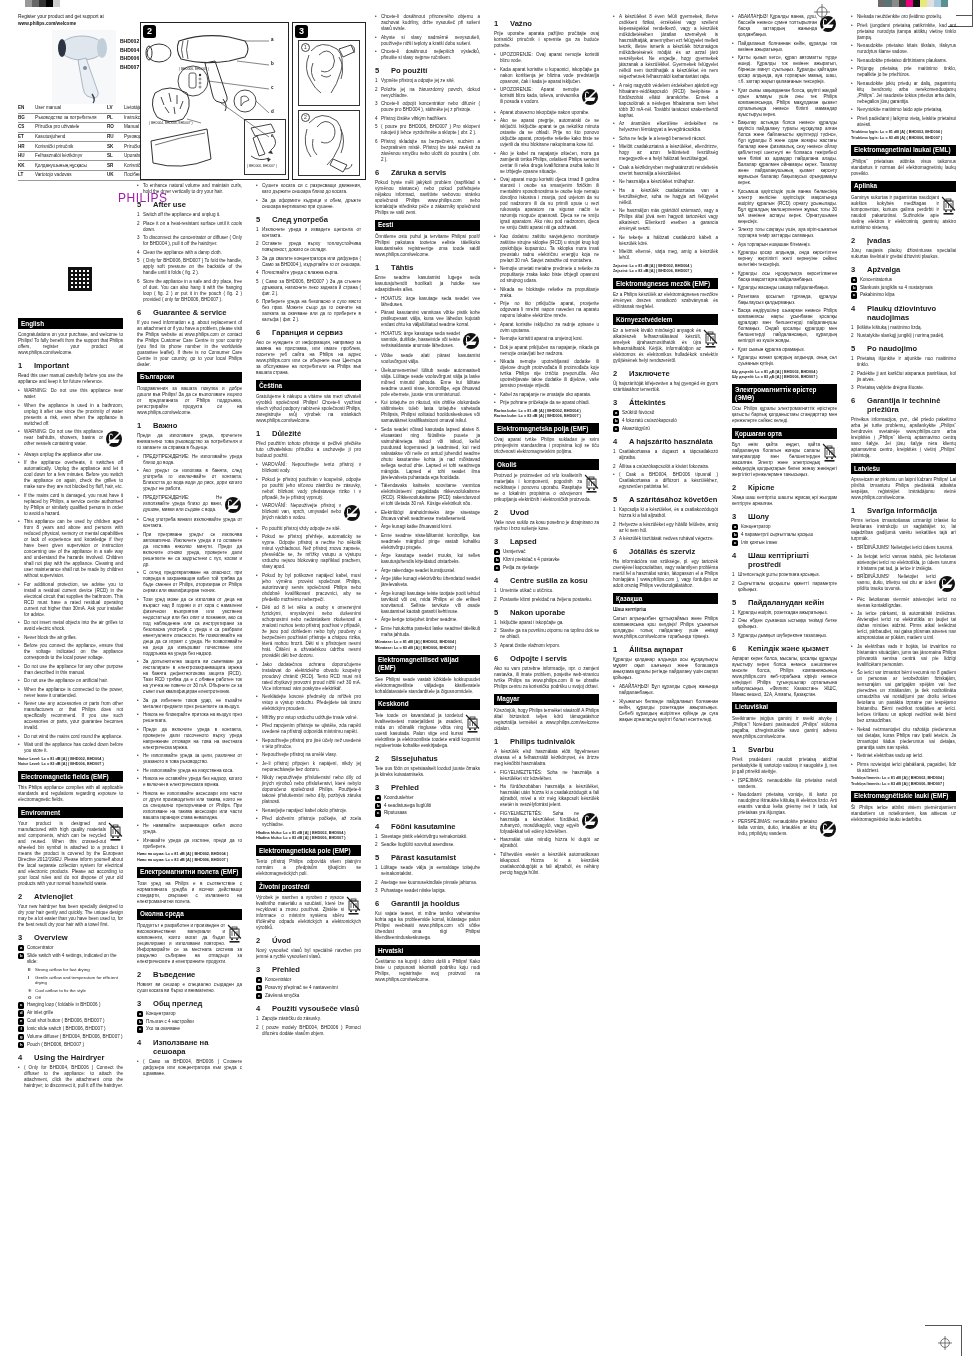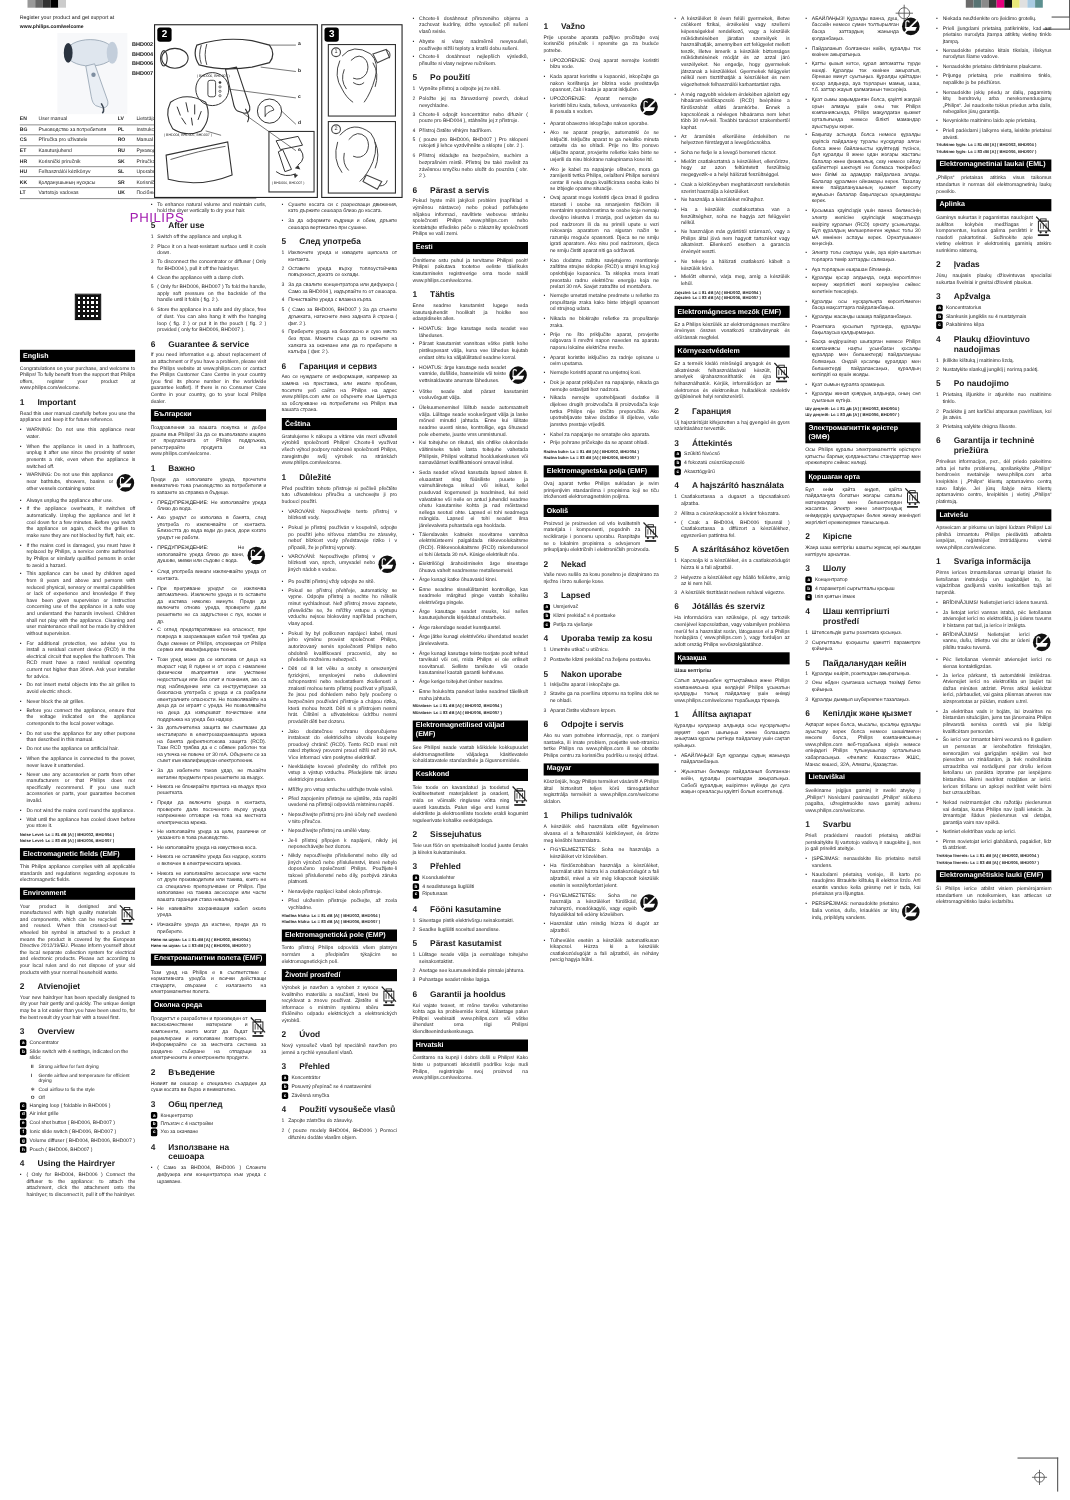--- a/index.html
+++ b/index.html
@@ -815,21 +815,21 @@
         <div class="b">
           <span class="m">5</span>
           <span class="tx">( pouze pro BHD006, BHD007 ) Pro sklopení rukojeti ji lehce vyzdvihněte a sklopte ( obr. 2 ).</span>
         </div>
         <div class="b">
           <span class="m">6</span>
           <span class="tx">Přístroj skladujte na bezpečném, suchém a bezprašném místě. Přístroj lze také zavěsit za závěsnou smyčku nebo uložit do pouzdra ( obr. 2 ).</span>
         </div>
         <div class="h">
           <span class="hn">6</span>
-          <span>Pärast a servis</span>
+          <span>Záruka a servis</span>
         </div>
         <div class="p">Pokud byste měli jakýkoli problém (například s výměnou nástavce) nebo pokud potřebujete nějakou informaci, navštivte webovou stránku společnosti Philips www.philips.com nebo kontaktujte středisko péče o zákazníky společnosti Philips ve vaší zemi.</div>
         <div class="bar">Eesti</div>
         <div class="p">Õnnitleme ostu puhul ja tervitame Philipsi poolt! Philipsi pakutava tootetoe eeliste täielikuks kasutamiseks registreerige oma toode saidil www.philips.com/welcome.</div>
         <div class="h">
           <span class="hn">1</span>
           <span>Tähtis</span>
         </div>
         <div class="p">Enne seadme kasutamist lugege seda kasutusjuhendit hoolikalt ja hoidke see edaspidiseks alles.</div>
         <div class="b">
@@ -1076,42 +1076,42 @@
               <line x1="7.5" y1="7" x2="7.5" y2="12" stroke="#222" stroke-width="0.7"></line>
               <line x1="10" y1="7" x2="10" y2="12" stroke="#222" stroke-width="0.7"></line>
               <circle cx="5" cy="15.2" r="1" fill="#222"></circle>
               <circle cx="10" cy="15.2" r="1" fill="#222"></circle>
               <line x1="1" y1="1" x2="14" y2="14.5" stroke="#222" stroke-width="1.1"></line>
               <rect x="2.5" y="17" width="10" height="1.6" fill="#222"></rect>
             </svg>
           </span>Proizvod je proizveden od vrlo kvalitetnih materijala i komponenti, pogodnih za recikliranje i ponovnu uporabu. Raspitajte se o lokalnim propisima o odvojenom prikupljanju električnih i elektroničkih proizvoda.</div>
         <div class="h">
           <span class="hn">2</span>
-          <span>Nekad</span>
+          <span>Uvod</span>
         </div>
         <div class="p">Vaše novo sušilo za kosu posebno je dizajnirano za nježno i brzo sušenje kose.</div>
         <div class="h">
           <span class="hn">3</span>
           <span>Lapsed</span>
         </div>
         <div class="ov">
           <span class="k">a</span>
           <span>Usmjerivač</span>
         </div>
         <div class="ov">
           <span class="k">b</span>
           <span>Klizni prekidač s 4 postavke</span>
         </div>
         <div class="ov">
           <span class="k">c</span>
           <span>Petlja za vješanje</span>
         </div>
         <div class="h">
           <span class="hn">4</span>
-          <span>Uporaba темір za kosu</span>
+          <span>Centre sušila za kosu</span>
         </div>
         <div class="b">
           <span class="m">1</span>
           <span class="tx">Umetnite utikač u utičnicu.</span>
         </div>
         <div class="b">
           <span class="m">2</span>
           <span class="tx">Postavite klizni prekidač na željenu postavku.</span>
         </div>
         <div class="h">
@@ -1228,21 +1228,21 @@
               <line x1="7.5" y1="7" x2="7.5" y2="12" stroke="#222" stroke-width="0.7"></line>
               <line x1="10" y1="7" x2="10" y2="12" stroke="#222" stroke-width="0.7"></line>
               <circle cx="5" cy="15.2" r="1" fill="#222"></circle>
               <circle cx="10" cy="15.2" r="1" fill="#222"></circle>
               <line x1="1" y1="1" x2="14" y2="14.5" stroke="#222" stroke-width="1.1"></line>
               <rect x="2.5" y="17" width="10" height="1.6" fill="#222"></rect>
             </svg>
           </span>Ez a termék kiváló minőségű anyagok és alkatrészek felhasználásával készült, amelyek újrahasznosíthatók és újra felhasználhatók. Kérjük, informálódjon az elektromos és elektronikus hulladékok szelektív gyűjtésének helyi rendszeréről.</div>
         <div class="h">
           <span class="hn">2</span>
-          <span>Гаранция</span>
+          <span>Изключете</span>
         </div>
         <div class="p">Új hajszárítóját kifejezetten a haj gyengéd és gyors szárításához terveztük.</div>
         <div class="h">
           <span class="hn">3</span>
           <span>Áttekintés</span>
         </div>
         <div class="ov">
           <span class="k">a</span>
           <span>Szűkítő fúvócső</span>
         </div>

